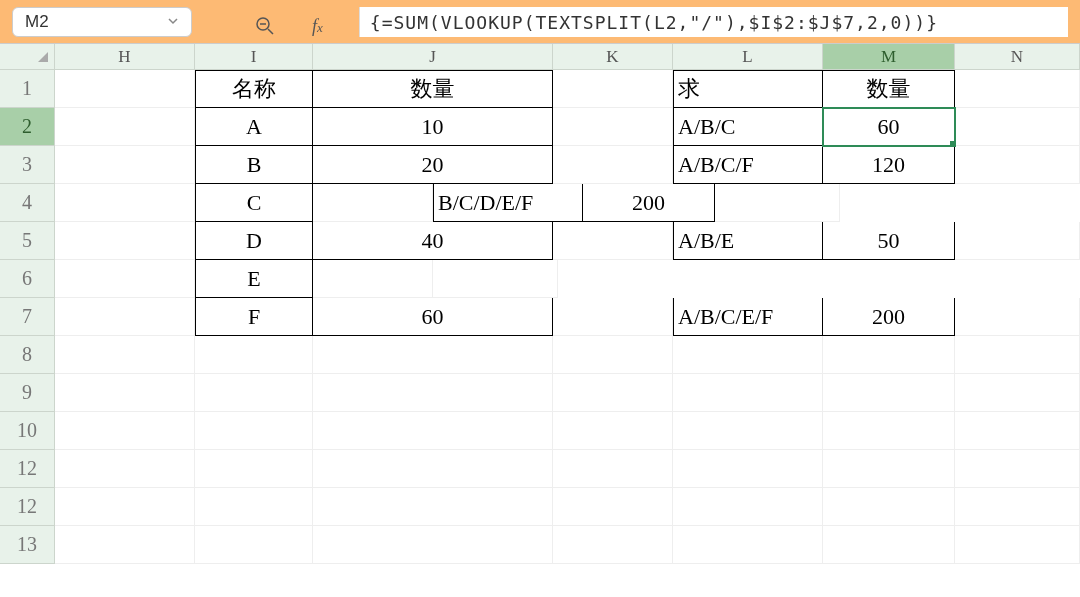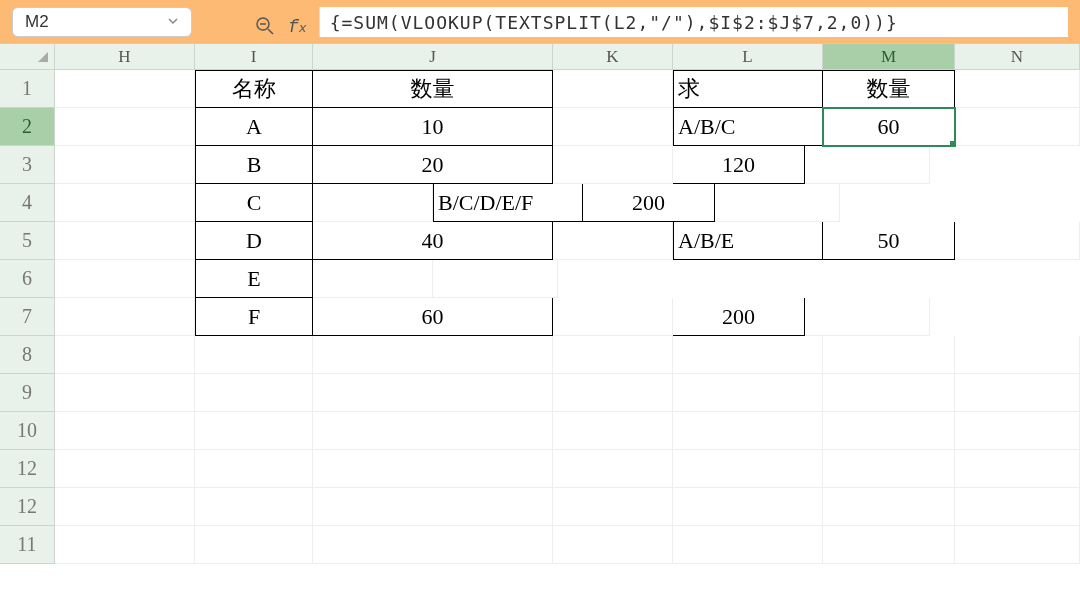--- a/index.html
+++ b/index.html
@@ -44,24 +44,24 @@
       width: 22px;
       height: 22px;
       display: flex;
       align-items: center;
       justify-content: center;
       color: #555;
       margin-left: 50px;
     }
     .fx-label {
       font-style: italic;
-      font-family: Liberation Mono, monospace;
+      font-family: Liberation Serif, serif;
       font-size: 18px;
       color: #555;
-      margin: 0 0;
+      margin: 0 24px;
     }
     .formula-input {
       flex: 1;
       height: 30px;
       border: none;
       border-left: 1px solid #ddd;
       padding: 0 10px;
       font-size: 18px;
       font-family: "Consolas", monospace;
       color: #333;
@@ -239,20 +239,21 @@
     <div class="cell col-M center bdr-b bdr-r selected-cell">60</div>
     <div class="cell col-N"></div>
   </div>
 
   <div class="row">
     <div class="row-header">3</div>
     <div class="cell col-H"></div>
     <div class="cell col-I center bdr-l bdr-b bdr-r">B</div>
     <div class="cell col-J center bdr-b bdr-r">20</div>
     <div class="cell col-K"></div>
+    <div class="cell col-L left bdr-l bdr-b bdr-r">A/B/C/F</div>
     <div class="cell col-M center bdr-b bdr-r">120</div>
     <div class="cell col-N"></div>
   </div>
 
   <div class="row">
     <div class="row-header">4</div>
     <div class="cell col-H"></div>
     <div class="cell col-I center bdr-l bdr-b bdr-r">C</div>
     <div class="cell col-K"></div>
     <div class="cell col-L left bdr-l bdr-b bdr-r">B/C/D/E/F</div>
@@ -278,20 +279,21 @@
     <div class="cell col-K"></div>
     <div class="cell col-N"></div>
   </div>
 
   <div class="row">
     <div class="row-header">7</div>
     <div class="cell col-H"></div>
     <div class="cell col-I center bdr-l bdr-b bdr-r">F</div>
     <div class="cell col-J center bdr-b bdr-r">60</div>
     <div class="cell col-K"></div>
+    <div class="cell col-L left bdr-l bdr-b bdr-r">A/B/C/E/F</div>
     <div class="cell col-M center bdr-b bdr-r">200</div>
     <div class="cell col-N"></div>
   </div>
 
   <div class="row">
     <div class="row-header">8</div>
     <div class="cell col-H"></div>
     <div class="cell col-I"></div>
     <div class="cell col-J"></div>
     <div class="cell col-K"></div>
@@ -333,21 +335,21 @@
     <div class="row-header">12</div>
     <div class="cell col-H"></div>
     <div class="cell col-I"></div>
     <div class="cell col-J"></div>
     <div class="cell col-K"></div>
     <div class="cell col-L"></div>
     <div class="cell col-M"></div>
     <div class="cell col-N"></div>
   </div>
   <div class="row">
-    <div class="row-header">11</div>
+    <div class="row-header">13</div>
     <div class="cell col-H"></div>
     <div class="cell col-I"></div>
     <div class="cell col-J"></div>
     <div class="cell col-K"></div>
     <div class="cell col-L"></div>
     <div class="cell col-M"></div>
     <div class="cell col-N"></div>
   </div>
 </div>
 

